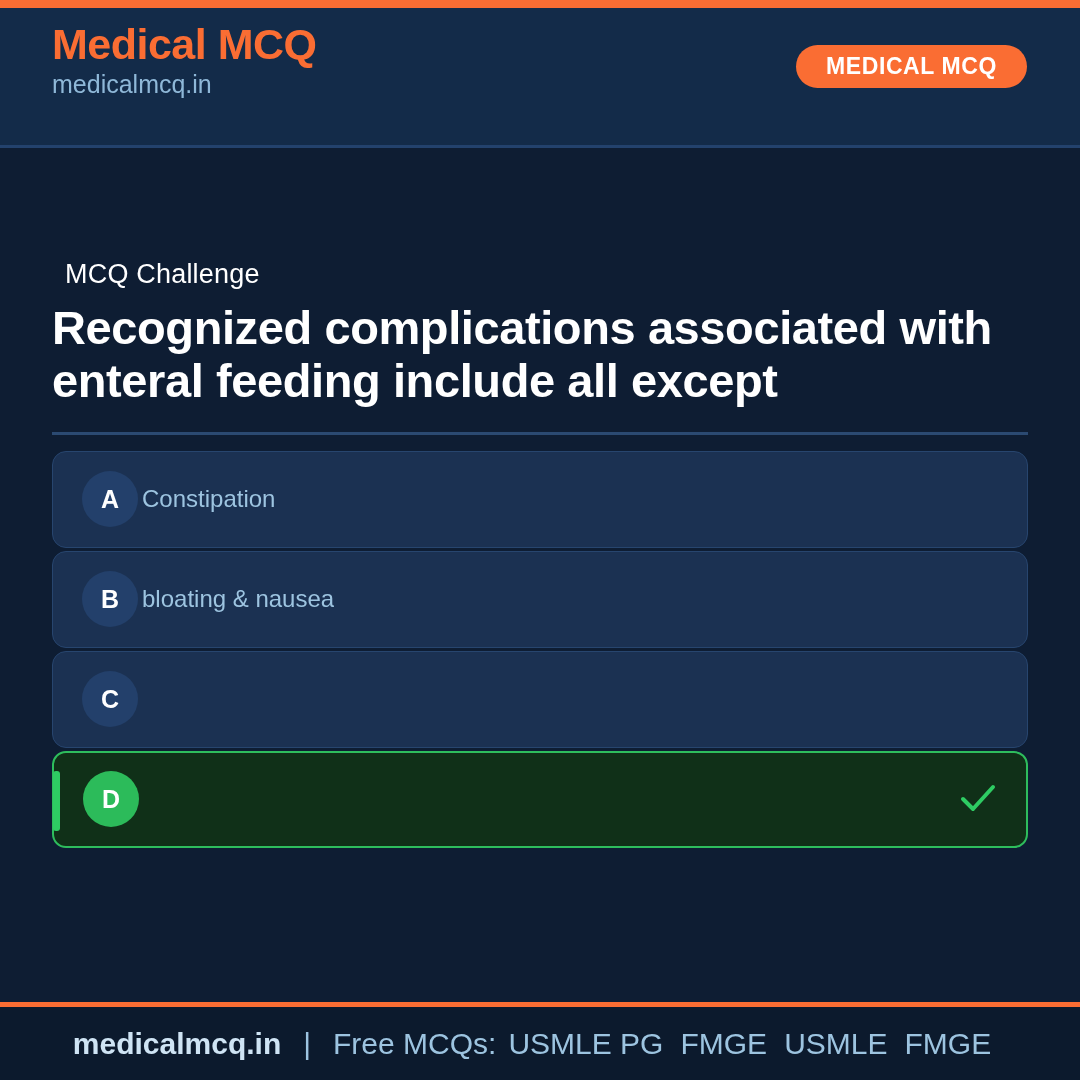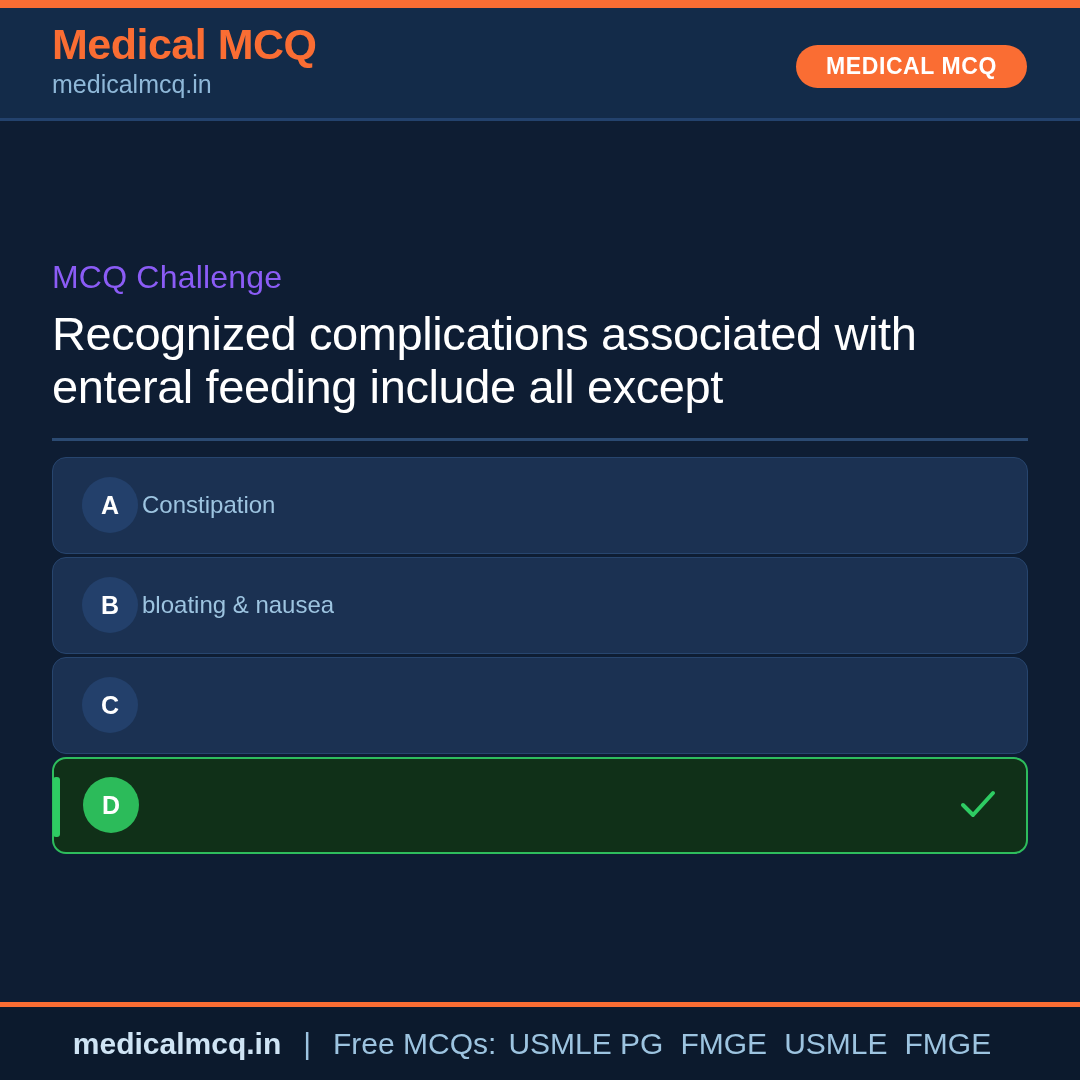--- a/index.html
+++ b/index.html
@@ -23,21 +23,21 @@
     width: 1080px;
     height: 8px;
     background: #fa6d33;
   }
 
   
   .header {
     position: absolute;
     top: 8px; left: 0;
     width: 1080px;
-    height: 113px;
+    height: 140px;
     background: #132b49;
     border-bottom: 3px solid #23426d;
   }
 
   .brand-block {
     position: absolute;
     left: 52px;
     top: 14px;
   }
 
@@ -75,30 +75,31 @@
 
   
   .content {
     position: absolute;
     left: 52px;
     top: 258px;
     width: 976px;
   }
 
   .eyebrow {
-    font-size: 32px;
-    color: #8b5cf6;
+    font-size: 27px;
+    color: #ffffff;
     letter-spacing: 0.2px;
     line-height: 1.2;
+    margin-left: 13px;
   }
 
   .question {
     margin-top: 12px;
     font-size: 47px;
-    font-weight: normal;
+    font-weight: bold;
     color: #ffffff;
     line-height: 1.12;
     letter-spacing: -0.4px;
   }
 
   .divider {
     margin-top: 24px;
     width: 976px;
     height: 3px;
     background: #2b4a72;

